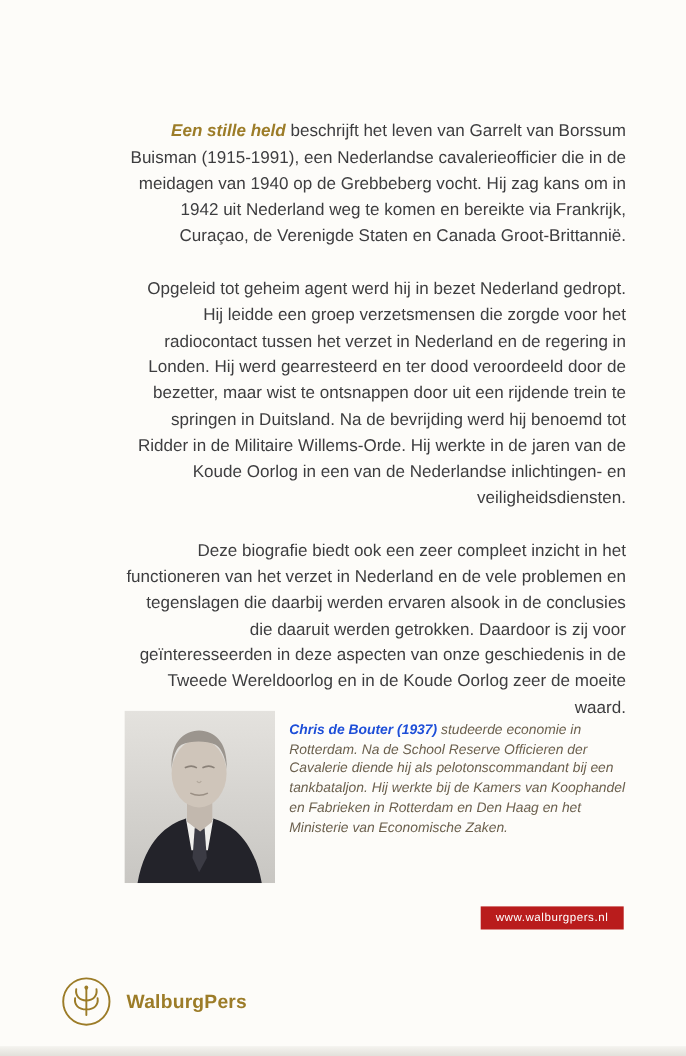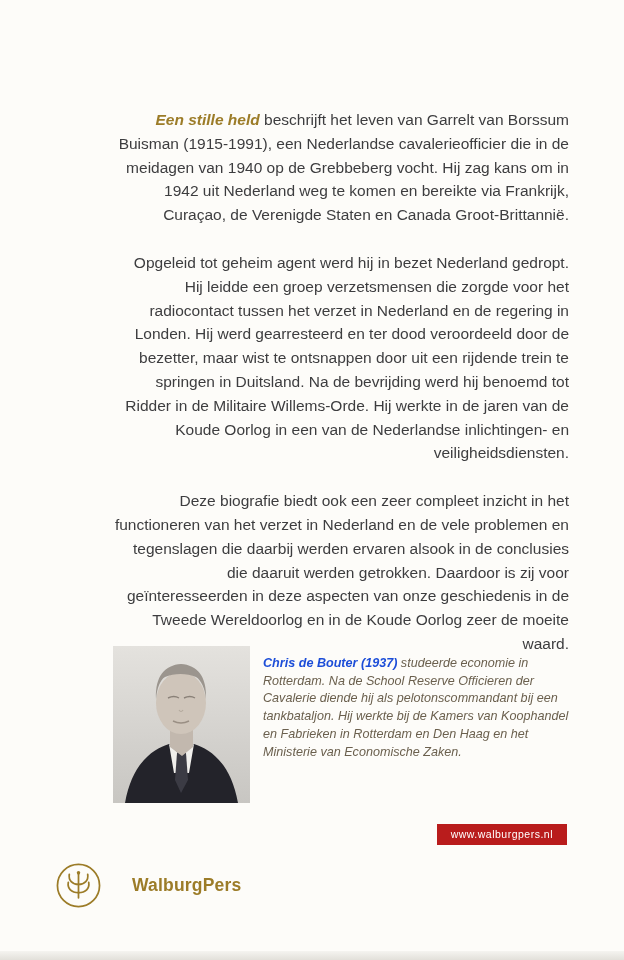--- a/index.html
+++ b/index.html
@@ -67,24 +67,24 @@
     line-height: 21px;
     padding: 0 14px;
     letter-spacing: 0.5px;
     text-decoration: none;
     cursor: pointer;
     margin-top: 38px;
   }
   .footer {
     position: absolute;
     left: 55px;
-    top: 862px;
+    top: 887px;
     display: flex;
     align-items: center;
-    gap: 30px;
+    gap: 13px;
   }
   .logo-mark svg { display: block; width: 47px; height: 47px; }
   .logo-text {
     color: #9c7c28;
     font-weight: bold;
     font-size: 17.5px;
     letter-spacing: 0.2px;
   }
   .page-edge {
     position: absolute;

